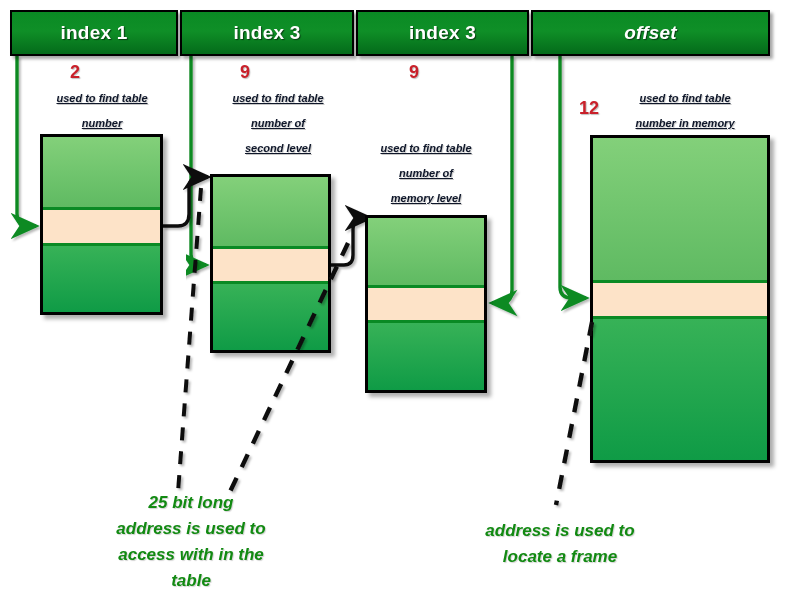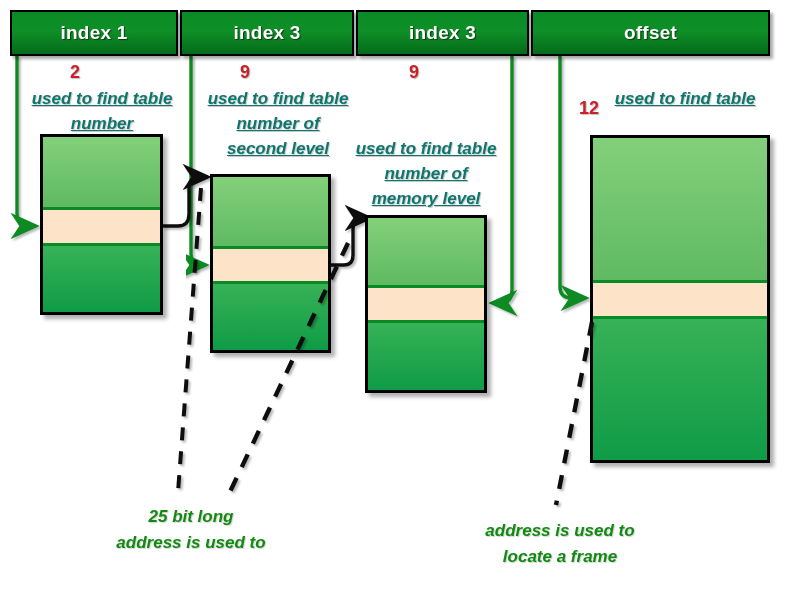--- a/index.html
+++ b/index.html
@@ -13,29 +13,29 @@
   #labels{position:absolute;left:0;top:0;width:795px;height:606px;z-index:4;}
 
   
   .hdr{position:absolute;top:10px;height:46px;
        border:2px solid #000;box-sizing:border-box;
        background:linear-gradient(to bottom,#0a8a24 0%,#0f8f27 45%,#046b1a 100%);
        box-shadow:3px 3px 3px rgba(0,0,0,.35);
        display:flex;align-items:center;justify-content:center;}
   .hdr span{color:#ffffff;font-size:19px;font-weight:bold;
             text-shadow:1px 1px 1px rgba(0,0,0,.55);letter-spacing:.2px;}
-  .hdr.ital span{}
+  .hdr.ital span{font-style:italic;}
 
   
   .digit{position:absolute;color:#c9202a;font-size:18px;font-weight:bold;
          text-shadow:1px 1px 1px rgba(0,0,0,.25);}
 
   
-  .cap{position:absolute;font-size:17px;font-style:italic;font-weight:bold;
-       color:#0f766e;text-align:center;line-height:25px;
+  .cap{position:absolute;font-size:11px;font-style:italic;font-weight:bold;
+       color:#0f172a;text-align:center;line-height:25px;
        text-shadow:1px 1px 1px rgba(0,0,0,.22);}
   .cap i{font-style:italic;text-decoration:underline;display:inline-block;}
 
   
   .tbl{position:absolute;border:3px solid #000;box-sizing:border-box;
        box-shadow:4px 4px 4px rgba(0,0,0,.32);background:#fff;
        display:flex;flex-direction:column;}
   .seg-top{flex:none;background:linear-gradient(to bottom,#83d07a 0%,#5fba62 100%);}
   .seg-hit{flex:none;background:#fde3c8;border-top:3px solid #0a8a24;
            border-bottom:3px solid #0a8a24;box-sizing:border-box;}
@@ -163,25 +163,28 @@
     </div>
 
     <div class="cap" style="left:346px;top:136px;width:160px;">
       <i>used to find table</i><br>
       <i>number of</i><br>
       <i>memory level</i>
     </div>
 
     <div class="cap" style="left:600px;top:86px;width:170px;">
       <i>used to find table</i><br>
+      <i>number in memory</i>
     </div>
 
-    <div class="note" style="left:96px;top:504px;width:190px;">
+    <div class="note" style="left:96px;top:490px;width:190px;">
       <div>25 bit  long</div>
       <div>address is used to</div>
+      <div>access with in the</div>
+      <div>table</div>
     </div>
 
     <div class="note" style="left:460px;top:518px;width:200px;">
       <div>address is used to</div>
       <div>locate a frame</div>
     </div>
 
   </div>
 </div>
 

